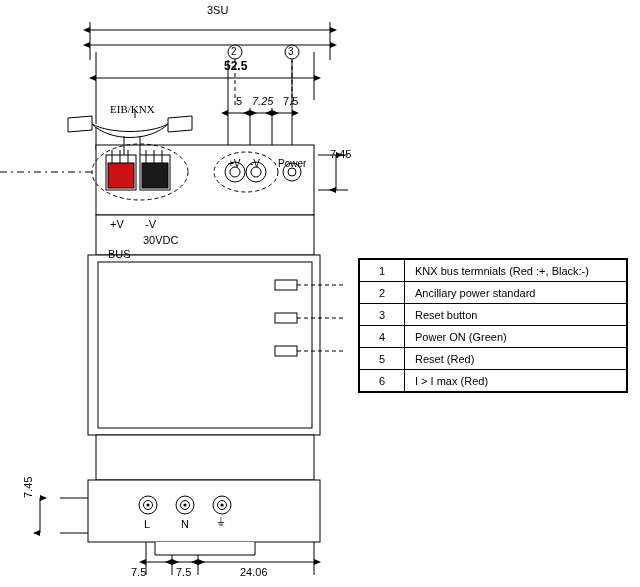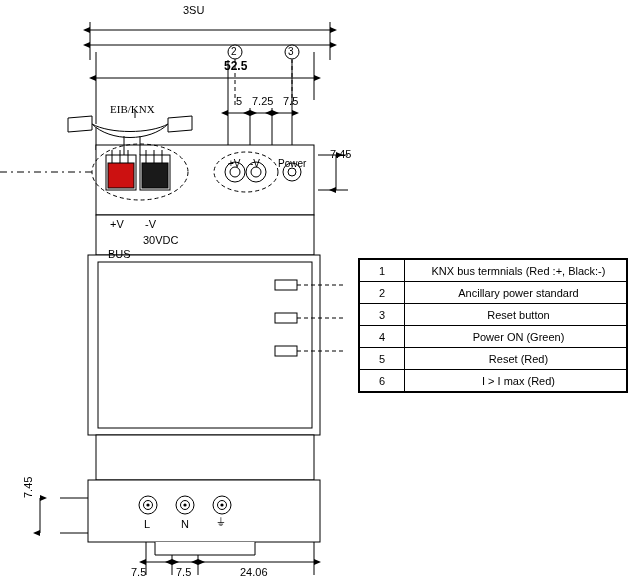--- a/index.html
+++ b/index.html
@@ -51,21 +51,20 @@
   }
   .legend table {
     border-collapse: collapse;
     width: 100%;
   }
   .legend td {
     border: 1px solid #000;
     height: 21px;
     padding: 0 4px;
     vertical-align: middle;
-    text-align: center;
   }
   .legend td.num {
     width: 36px;
     text-align: center;
   }
   .legend td.desc {
     padding-left: 10px;
   }
 </style>
 </head>
@@ -213,25 +212,25 @@
       <circle cx="222" cy="505" r="9" fill="#fff" stroke="#000"></circle>
       <circle cx="222" cy="505" r="4.5" fill="#fff" stroke="#000"></circle>
       <circle cx="222" cy="505" r="1.6" fill="#000" stroke="none"></circle>
     </g>
 
     <g stroke="#000" fill="none" stroke-width="1">
       <line x1="135" y1="118" x2="135" y2="110"></line>
     </g>
   </svg>
 
-  <div class="lbl" style="left:183px; top:4px;">3SU</div>
+  <div class="lbl" style="left:207px; top:4px;">3SU</div>
   <div class="lbl bold" style="left:188px; top:60px;padding-left:36px;">52.5</div>
 
   <div class="lbl" style="left:236px; top:95px;">5</div>
-  <div class="lbl" style="left:252px; top:95px;">7.25</div>
+  <div class="lbl" style="left:252px; top:95px;font-style:italic;">7.25</div>
   <div class="lbl" style="left:283px; top:95px;">7.5</div>
 
   <div class="lbl" style="left:330px; top:148px;">7.45</div>
   <div class="lbl" style="left:22px; top:498px; transform: rotate(-90deg); transform-origin: left top;">7.45</div>
 
   <div class="lbl" style="left:131px; top:566px;">7.5</div>
   <div class="lbl" style="left:176px; top:566px;">7.5</div>
   <div class="lbl" style="left:240px; top:566px;">24.06</div>
 
   <div class="lbl small" style="left:231px; top:46px;">2</div>

